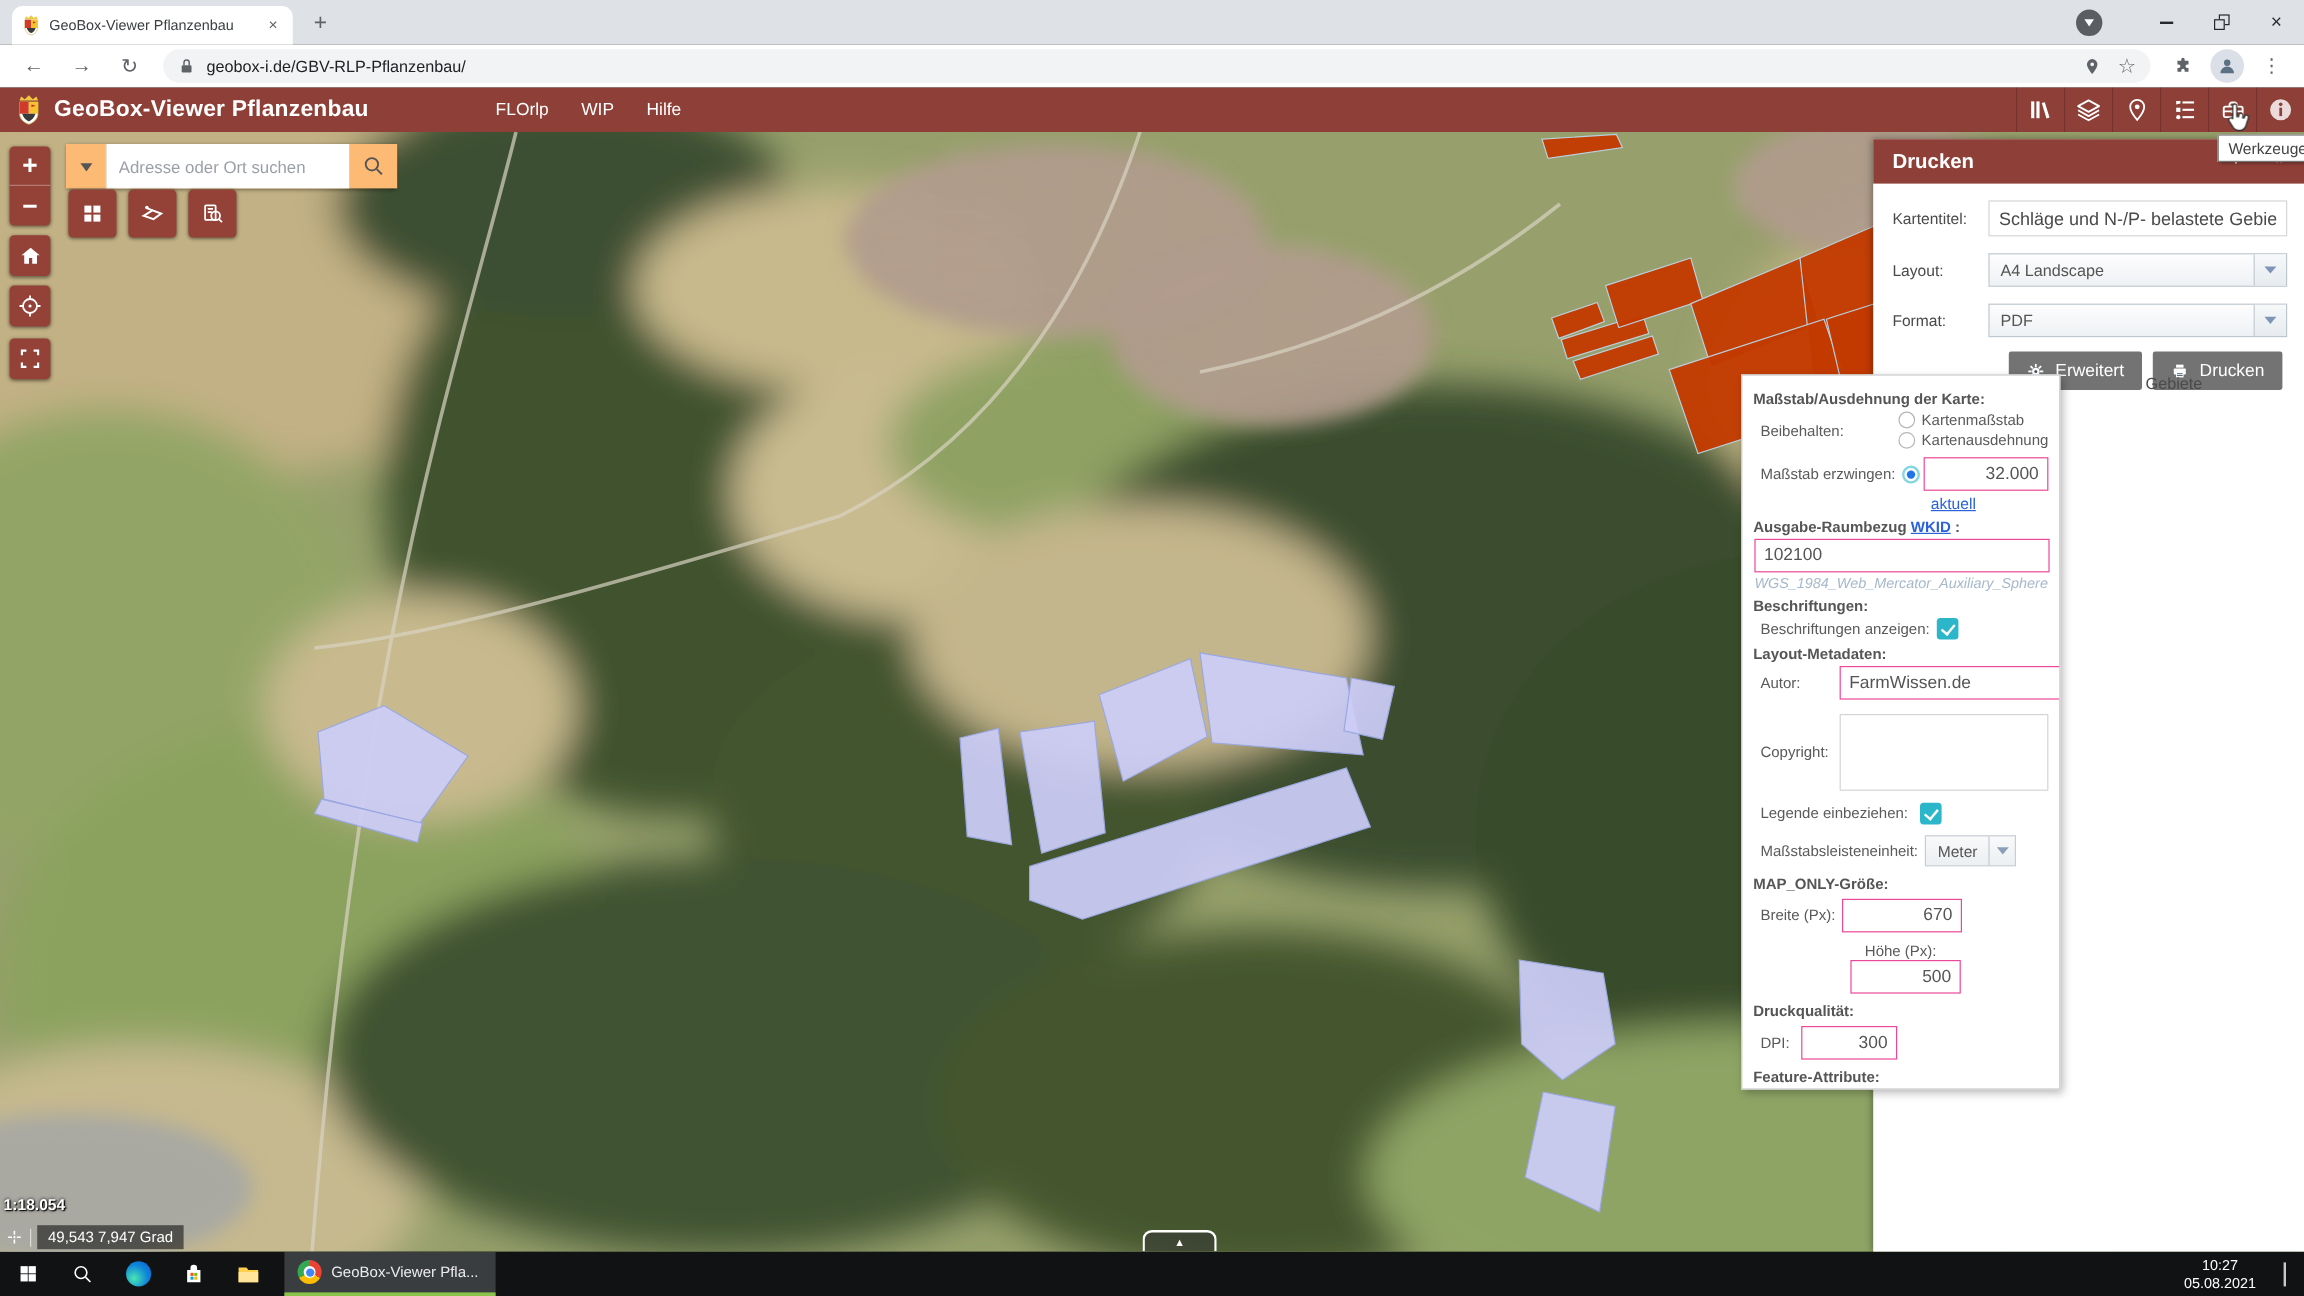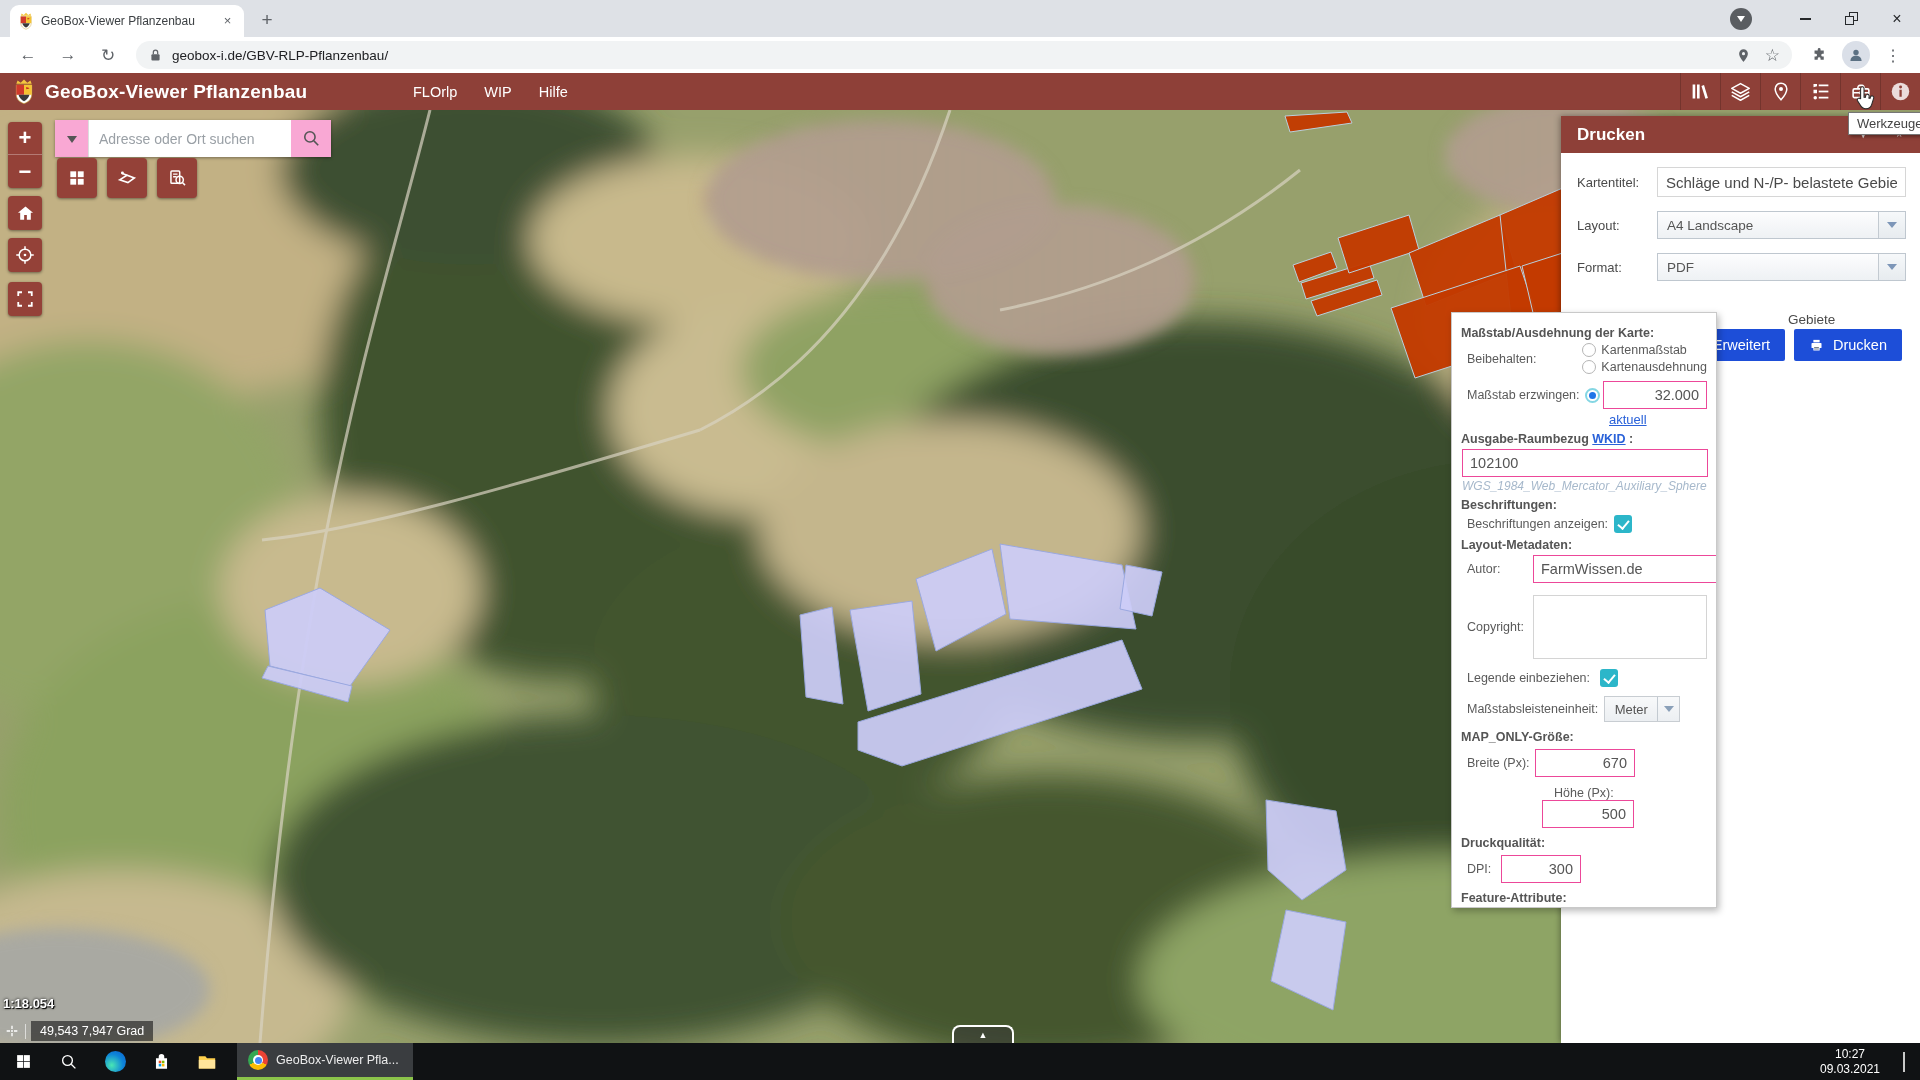--- a/index.html
+++ b/index.html
@@ -40,21 +40,21 @@
   .hdricons { position:absolute; right:0; top:0; height:37px; display:flex; }
   .hdricon { width:40px; height:37px; display:flex; align-items:center; justify-content:center; border-left:1px solid rgba(0,0,0,.18); }
 
   
   .map { position:absolute; left:0; top:110px; width:1920px; height:933px; background:#8a9566; overflow:hidden; }
   .map svg.terrain { position:absolute; left:0; top:0; }
   .mapbtn { position:absolute; background:#944138; border-radius:4px; box-shadow:0 1px 3px rgba(0,0,0,.45); color:#fff; display:flex; align-items:center; justify-content:center; }
   .zoomstack { position:absolute; left:8px; top:12px; width:34px; height:66px; background:#944138; border-radius:4px; box-shadow:0 1px 3px rgba(0,0,0,.45); }
   .zbtn { height:33px; display:flex; align-items:center; justify-content:center; color:#fff; font-size:22px; font-weight:bold; }
   .zbtn:first-child { border-bottom:1px solid rgba(255,255,255,.3); }
-  .searchbar { position:absolute; left:55px; top:10px; width:276px; height:37px; background:#f9a8d4; display:flex; box-shadow:0 1px 3px rgba(0,0,0,.4);justify-content:center; }
+  .searchbar { position:absolute; left:55px; top:10px; width:276px; height:37px; background:#fdba74; display:flex; box-shadow:0 1px 3px rgba(0,0,0,.4);justify-content:center; }
   .sdrop { width:34px; border-right:1px solid #ddd; display:flex; align-items:center; justify-content:center; }
   .sdrop .tri { width:0; height:0; border:5px solid transparent; border-top:7px solid #555; margin-top:6px; }
   .searchbar input { flex:1; border:none; outline:none; font-size:14px; padding:0 10px; color:#444; font-family:inherit; }
   .searchbar input::placeholder { color:#9aa0a6; }
   .smag { width:40px; display:flex; align-items:center; justify-content:center; }
   .toolbtns { position:absolute; left:57px; top:48px; display:flex; gap:10px; }
   .tbtn { width:40px; height:40px; background:#944138; border-radius:4px; box-shadow:0 1px 3px rgba(0,0,0,.45); display:flex; align-items:center; justify-content:center; }
   .scaletext { position:absolute; left:3px; top:886px; color:#fff; font-size:13px; font-weight:bold; text-shadow:0 0 3px #000,1px 1px 1px #000; }
   .coordbar { position:absolute; left:4px; top:910px; display:flex; align-items:center; height:22px; }
   .coorddiv { width:1px; height:15px; background:rgba(255,255,255,.6); margin:0 5px; }
@@ -67,21 +67,21 @@
   .phicons { margin-left:auto; display:flex; gap:28px; font-size:10px; font-weight:normal; opacity:.9; padding-right:2px; }
   .prow { display:flex; align-items:center; margin:14px 14px 0 16px; }
   .prow:first-of-type { margin-top:18px; }
   .plabel { width:80px; font-size:13px; color:#4a4a4a; flex:none; }
   .pinput { flex:1; height:30px; border:1px solid #d6d6d6; font-size:15px; color:#4a4a4a; padding:0 8px; font-family:inherit; outline:none; }
   .sel { flex:1; height:28px; display:flex; align-items:center; border:1px solid #bfc7cf; background:linear-gradient(#fdfdfe,#eef1f4); }
   .sel .seltxt { flex:1; padding-left:9px; font-size:13.5px; color:#555; }
   .sel .selarr { width:27px; height:100%; border-left:1px solid #c3cad1; background:linear-gradient(#f6f8fa,#e7ebef); display:flex; align-items:center; justify-content:center; }
   .selarr .tri { width:0; height:0; border:5px solid transparent; border-top:6px solid #7d96b8; margin-top:5px; }
   .btnrow { display:flex; justify-content:flex-end; gap:9px; margin:12px 18px 0 0; }
-  .pbtn { height:32px; background:#1d4ed8; color:#fff; display:flex; align-items:center; gap:9px; padding:0 15px; font-size:14.5px; border-radius:2px;margin-top:36px; }
+  .pbtn { height:32px; background:#737373; color:#fff; display:flex; align-items:center; gap:9px; padding:0 15px; font-size:14.5px; border-radius:2px; }
   .bgtext { position:absolute; left:227px; top:196px; font-size:13.5px; color:#4a4a4a; }
 
   
   .advpopup { position:absolute; left:1451px; top:312px; width:266px; height:596px; background:#fff; border:1px solid #c9c9c9; box-shadow:2px 3px 7px rgba(0,0,0,.28); z-index:30; padding:8px 9px; font-size:12.5px; color:#5a5a5a; overflow:hidden; }
   .fsec { font-weight:bold; color:#555; margin:5px 0 3px; }
   .frow { display:flex; align-items:center; margin:3px 0 3px 6px; }
   .rgroup { margin-left:auto; display:flex; flex-direction:column; gap:3px; }
   .ritem { display:flex; align-items:center; gap:5px; }
   .radio { width:14px; height:14px; border-radius:50%; border:1.5px solid #b5b5b5; background:#fff; flex:none; }
   .radio.sel2 { border:2px solid #84d6e3; position:relative; width:15px; height:15px; }
@@ -603,18 +603,18 @@
           <path d="M2 4h8l2 2.5h10V19H2z" fill="#ffd04c"></path>
           <path d="M2 8.5h20V19H2z" fill="#ffe49a"></path>
         </svg>
     </div>
     <div class="activeapp">
       <span class="chromeball"></span>
       <span class="applabel">GeoBox-Viewer Pfla...</span>
     </div>
     <div class="clock">
       <div>10:27</div>
-      <div>09.03.2021</div>
+      <div>05.08.2021</div>
     </div>
     <div class="showdesk"></div>
   </div>
 
 </div>
 
 </body></html>

